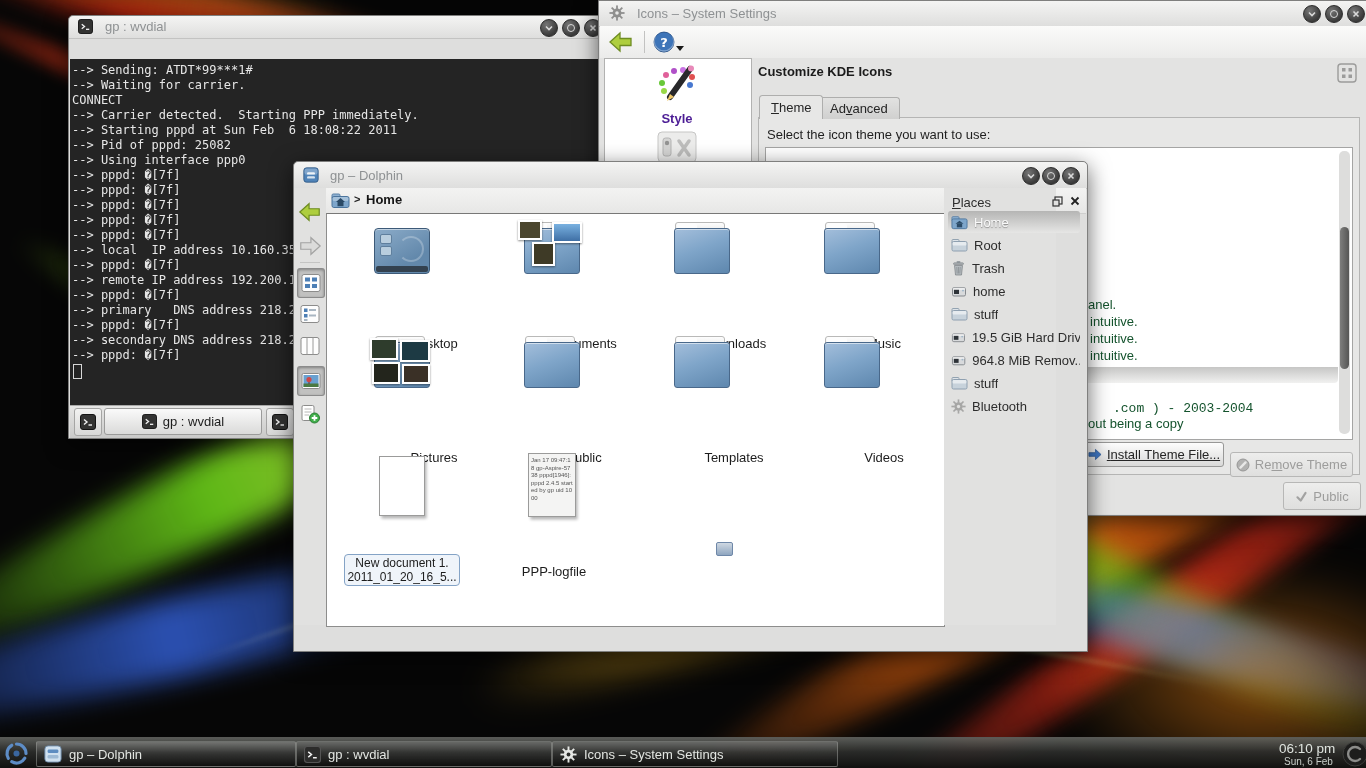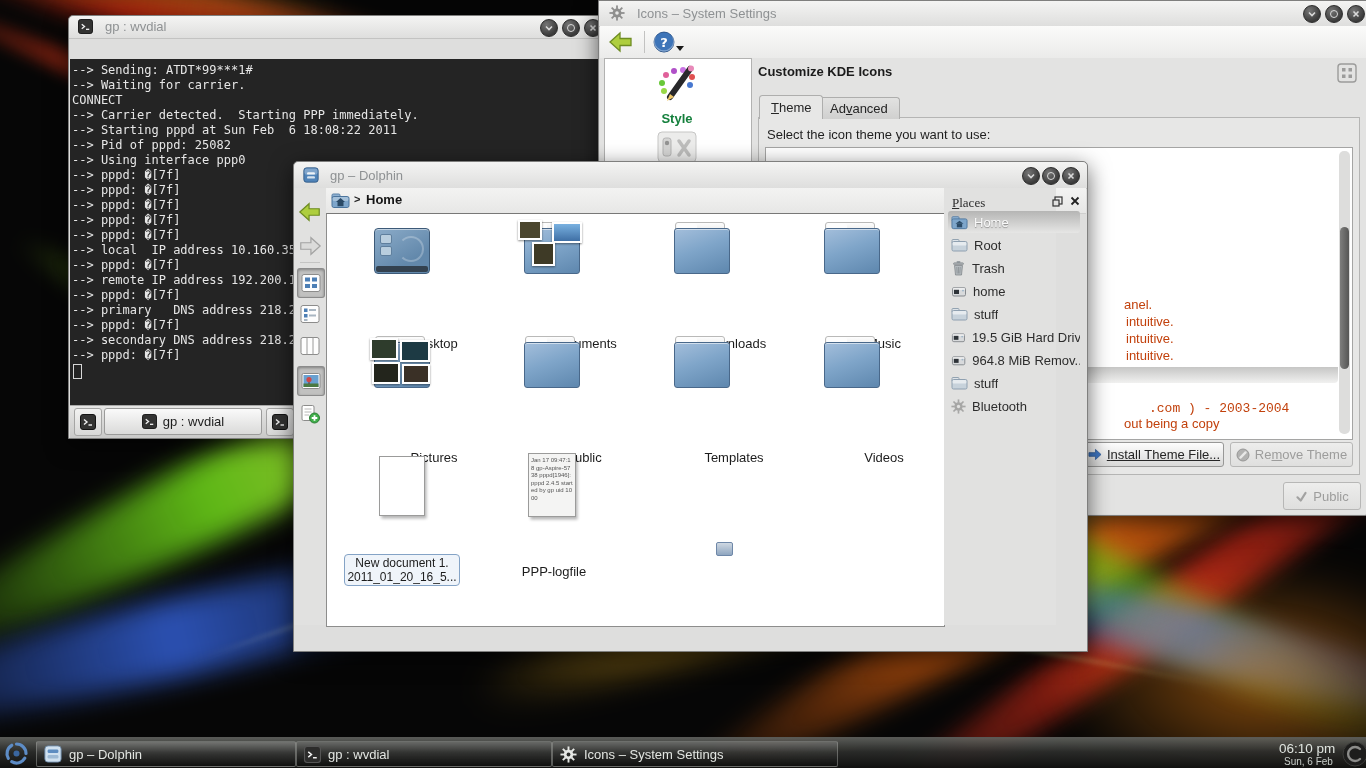--- a/index.html
+++ b/index.html
@@ -67,21 +67,21 @@
   .place-row{position:absolute;left:654px;width:129px;height:22px;display:flex;
        align-items:center;gap:6px;font-size:13px;color:#2d2d2d;padding-left:3px;}
   .place-row.selected{background:linear-gradient(#b5b5b4,#e6e6e5);border-radius:3px;
        color:#fafafa;text-shadow:0 1px 1px rgba(0,0,0,.35);}
   .place-label{white-space:nowrap;overflow:hidden;}
   
   #ss-toolbar{position:absolute;left:1px;right:1px;background:linear-gradient(#fbfbfa,#ebebea);
        border-bottom:1px solid #c6c6c5;}
   #ss-sidebar{position:absolute;background:#fff;border:1px solid #b2b2b1;}
   #ss-tabpanel{position:absolute;border:1px solid #b5b5b4;background:#e7e7e6;}
-  .ss-frag{position:absolute;font-size:13px;color:#c2410c;white-space:nowrap;margin-left:36px;}
+  .ss-frag{position:absolute;font-size:13px;color:#14532d;white-space:nowrap;}
   .silver-band{background:linear-gradient(#c6c6c5,#f1f1f0);}
   
   #taskbar{position:absolute;left:0;top:737px;width:1366px;height:31px;
        background:linear-gradient(rgba(96,98,94,.90),rgba(44,45,43,.93) 45%,rgba(16,16,15,.95));
        border-top:1px solid rgba(220,224,218,.35);}
   .task{position:absolute;top:3px;height:24px;display:flex;align-items:center;gap:7px;
        padding:0 7px;border:1px solid rgba(150,152,148,.55);border-radius:2px;
        background:linear-gradient(rgba(255,255,255,.16),rgba(255,255,255,.04) 50%,rgba(0,0,0,.18));
        color:#e3e6e2;font-size:13px;white-space:nowrap;overflow:hidden;}
   #clock-time{position:absolute;font-size:13.5px;color:#dfe4df;}
@@ -236,21 +236,21 @@
             <circle cx="20" cy="6" r="3" fill="#b050c8"></circle>
             <circle cx="29" cy="5" r="3" fill="#c872e2"></circle>
             <circle cx="8" cy="18" r="3" fill="#68c838"></circle>
             <circle cx="10" cy="26" r="3" fill="#98d848"></circle>
             <circle cx="38" cy="12" r="3" fill="#e05050"></circle>
             <circle cx="36" cy="20" r="3" fill="#4878d0"></circle>
             <path d="M36,4 L16,32" stroke="#28282a" stroke-width="6" stroke-linecap="round"></path>
             <polygon points="13,36 16,29 20,32" fill="#f0c868"></polygon>
             <circle cx="37" cy="3.5" r="3" fill="#e889b9"></circle>
           </svg>
-        <div style="font-size:13px;font-weight:bold;color:#15803d;margin-top:2px;">Style</div>
+        <div style="font-size:13px;font-weight:bold;color:#4c1d95;margin-top:2px;">Style</div>
       </div>
       <div class="abs" style="left:52px;top:72px;width:40px;height:34px;opacity:.65;">
         <svg width="40" height="32" viewBox="0 0 40 32">
             <rect x="1" y="1" width="38" height="30" rx="4" fill="#e2e2e1" stroke="#a8a8a7"></rect>
             <rect x="6" y="7" width="8" height="18" rx="2.5" fill="#bfbfbe" stroke="#8c8c8b"></rect>
             <circle cx="10" cy="12" r="2.2" fill="#5a5a59"></circle>
             <path d="M22,24 L32,10 M22,10 L32,24" stroke="#9a9a99" stroke-width="3.5" stroke-linecap="round"></path>
           </svg>
       </div>
     </div>
@@ -286,21 +286,21 @@
     <div class="abs" style="left:740px;top:150px;width:11px;height:283px;background:#dddddc;border-radius:5px;">
       <div class="abs" style="left:1px;top:76px;width:9px;height:142px;border-radius:4.5px;background:linear-gradient(90deg,#7e7e7d,#565655);"></div>
     </div>
 
     <div class="kbtn" style="left:485px;top:441px;width:138px;height:23px;text-decoration:underline;">
       <svg width="14" height="13" viewBox="0 0 15 14">
           <polygon points="1,5 8,5 8,1.5 14,7 8,12.5 8,9 1,9" fill="#3f76c2" stroke="#2a5694" stroke-width=".8"></polygon>
         </svg>
       <span><span class="accel">I</span><span>nstall Theme File...</span></span>
     </div>
-    <div class="kbtn disabled" style="left:631px;top:441px;width:121px;height:23px;">
+    <div class="kbtn disabled" style="left:631px;top:451px;width:121px;height:23px;">
       <svg width="14" height="14" viewBox="0 0 14 14">
           <circle cx="7" cy="7" r="6" fill="#b2b2b1" stroke="#979796"></circle>
           <rect x="2.2" y="5.8" width="9.6" height="2.4" rx="1.2" fill="#e8e8e7" transform="rotate(-45 7 7)"></rect>
         </svg>
       <span><span>Re</span><span class="accel">m</span><span>ove Theme</span></span>
     </div>
     <div class="kbtn disabled" style="left:684px;top:481px;width:76px;height:26px;">
       <svg width="13" height="13" viewBox="0 0 16 16">
           <path d="M3,9 L7,13 L13,3.5" stroke="#a2a2a1" stroke-width="2.6" fill="none" stroke-linecap="round" stroke-linejoin="round"></path>
         </svg>
@@ -460,21 +460,21 @@
         <div>2011_01_20_16_5...</div>
       </div>
       <div class="page-icon" style="left:201px;top:239px;width:46px;height:62px;background:#f4f4f3;">
         <div style="position:absolute;inset:3px 2px;font-size:6px;line-height:7.5px;color:#555;overflow:hidden;word-break:break-all;font-family:'Liberation Sans',sans-serif;">Jan 17 09:47:18 gp-Aspire-5738 pppd[1946]: pppd 2.4.5 started by gp uid 1000</div>
       </div>
       <div class="grid-label" style="left:157px;top:350px;">PPP-logfile</div>
 
       <div style="position:absolute;left:389px;top:328px;width:15px;height:12px;border-radius:2px;border:1px solid #6e87a8;background:linear-gradient(#cfd8e2,#8fa6c0);"></div>
     </div>
 
-    <div class="abs" style="left:650px;top:26px;width:112px;bottom:26px;background:#e1e1e0;font-family:Liberation Serif, serif;">
+    <div class="abs" style="left:650px;top:26px;width:112px;bottom:26px;background:#e1e1e0;">
       <span class="abs" style="left:8px;top:7px;font-size:13px;color:#2d2d2d;"><span class="accel">P</span><span>laces</span></span>
       <svg class="abs" style="left:108px;top:8px;" width="11" height="11" viewBox="0 0 11 11">
           <rect x="3" y="1" width="7" height="7" fill="none" stroke="#333" stroke-width="1.2"></rect>
           <rect x="1" y="4" width="6" height="6" fill="#e1e1e0" stroke="#333" stroke-width="1.2"></rect>
         </svg>
       <svg class="abs" style="left:126px;top:8px;" width="10" height="10" viewBox="0 0 10 10">
           <path d="M1.5,1.5 L8.5,8.5 M8.5,1.5 L1.5,8.5" stroke="#222" stroke-width="1.8"></path>
         </svg>
     </div>
     <div class="place-row selected" style="top:49px;">

